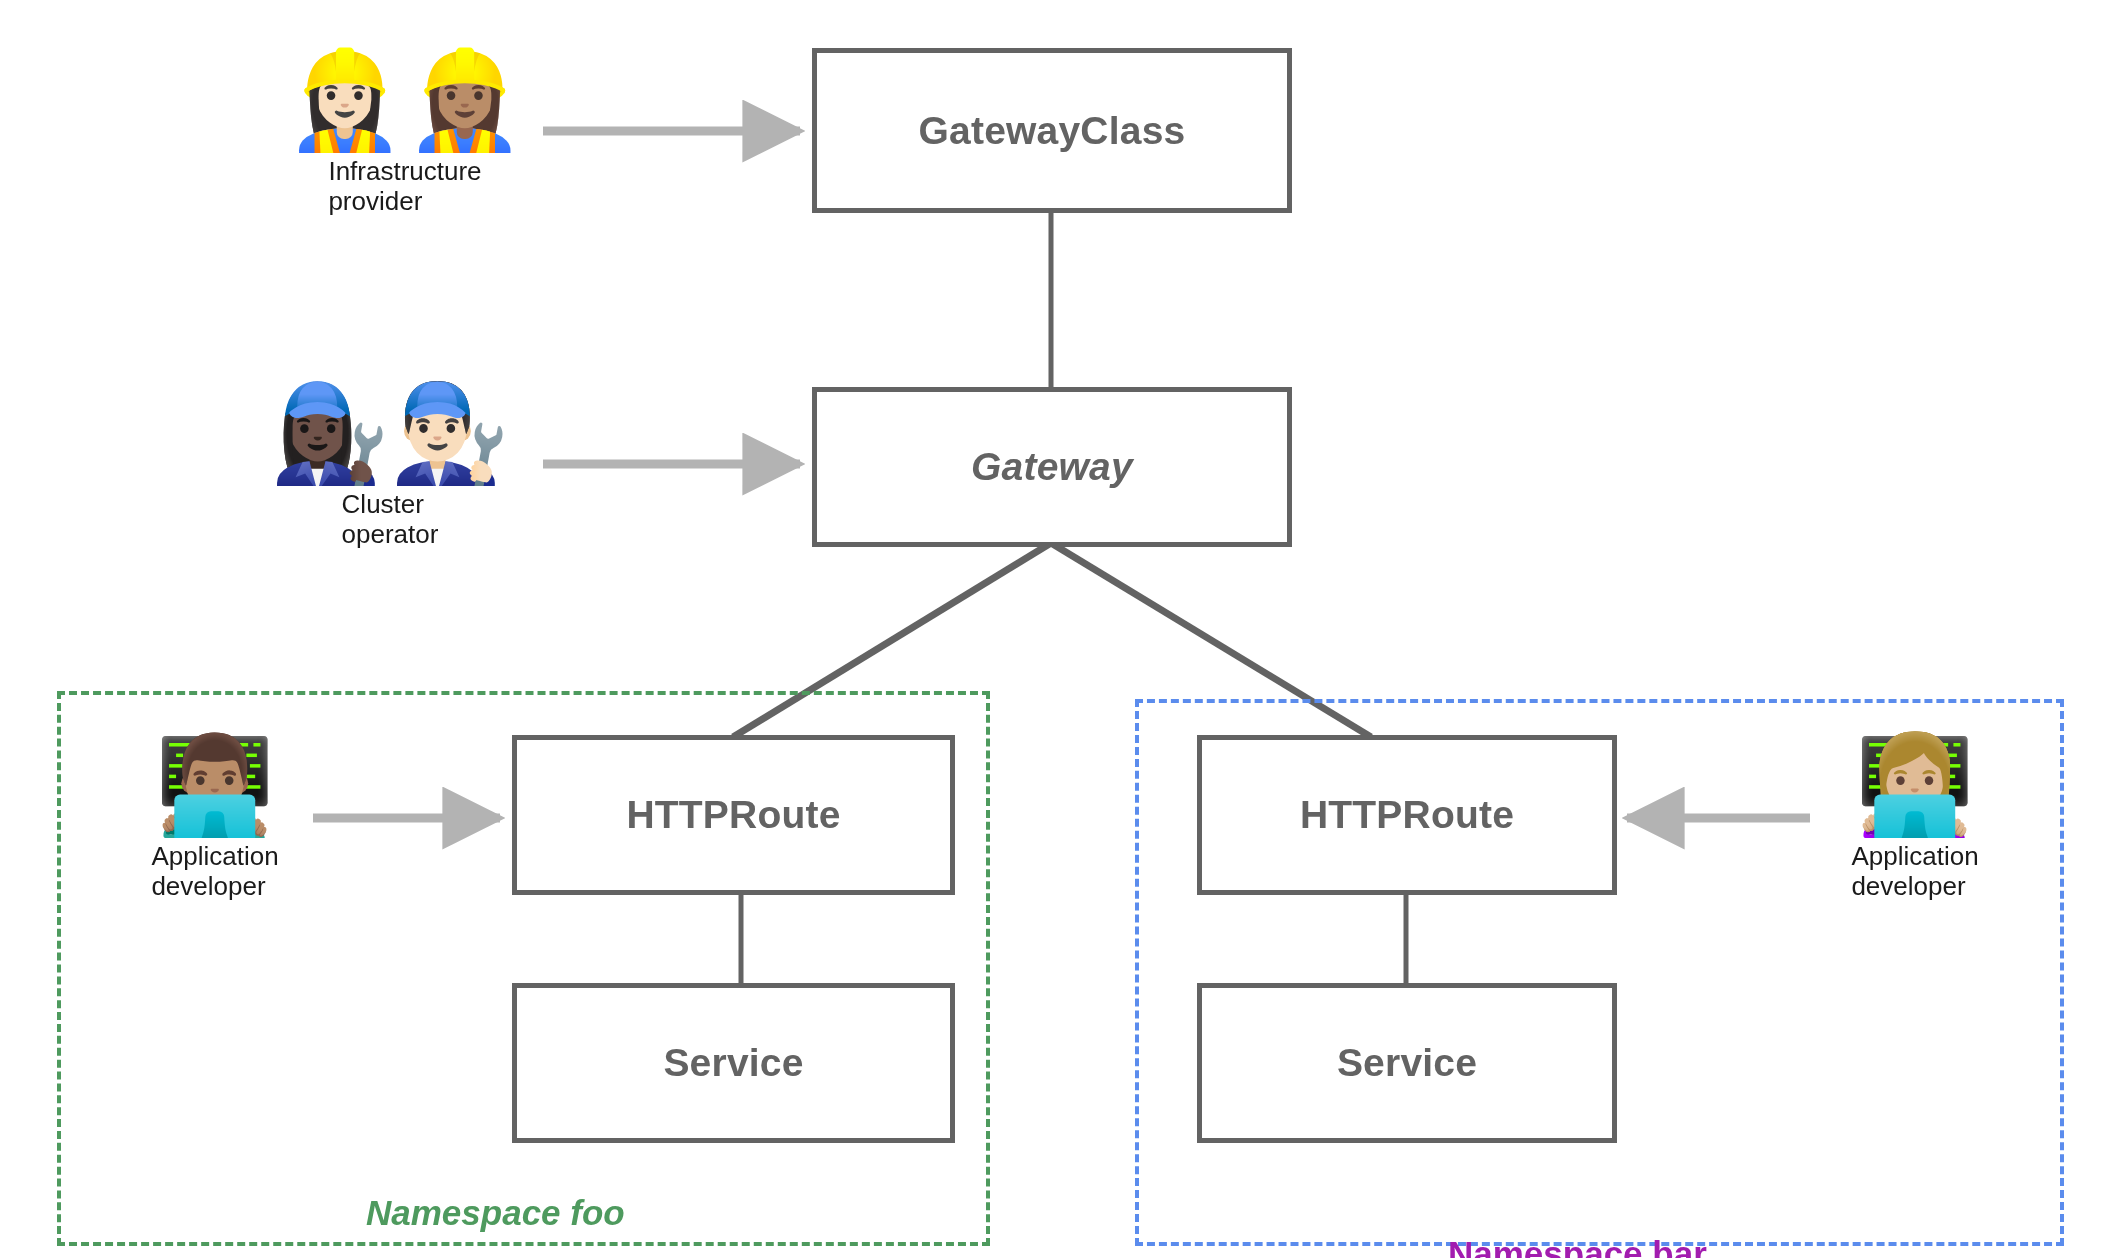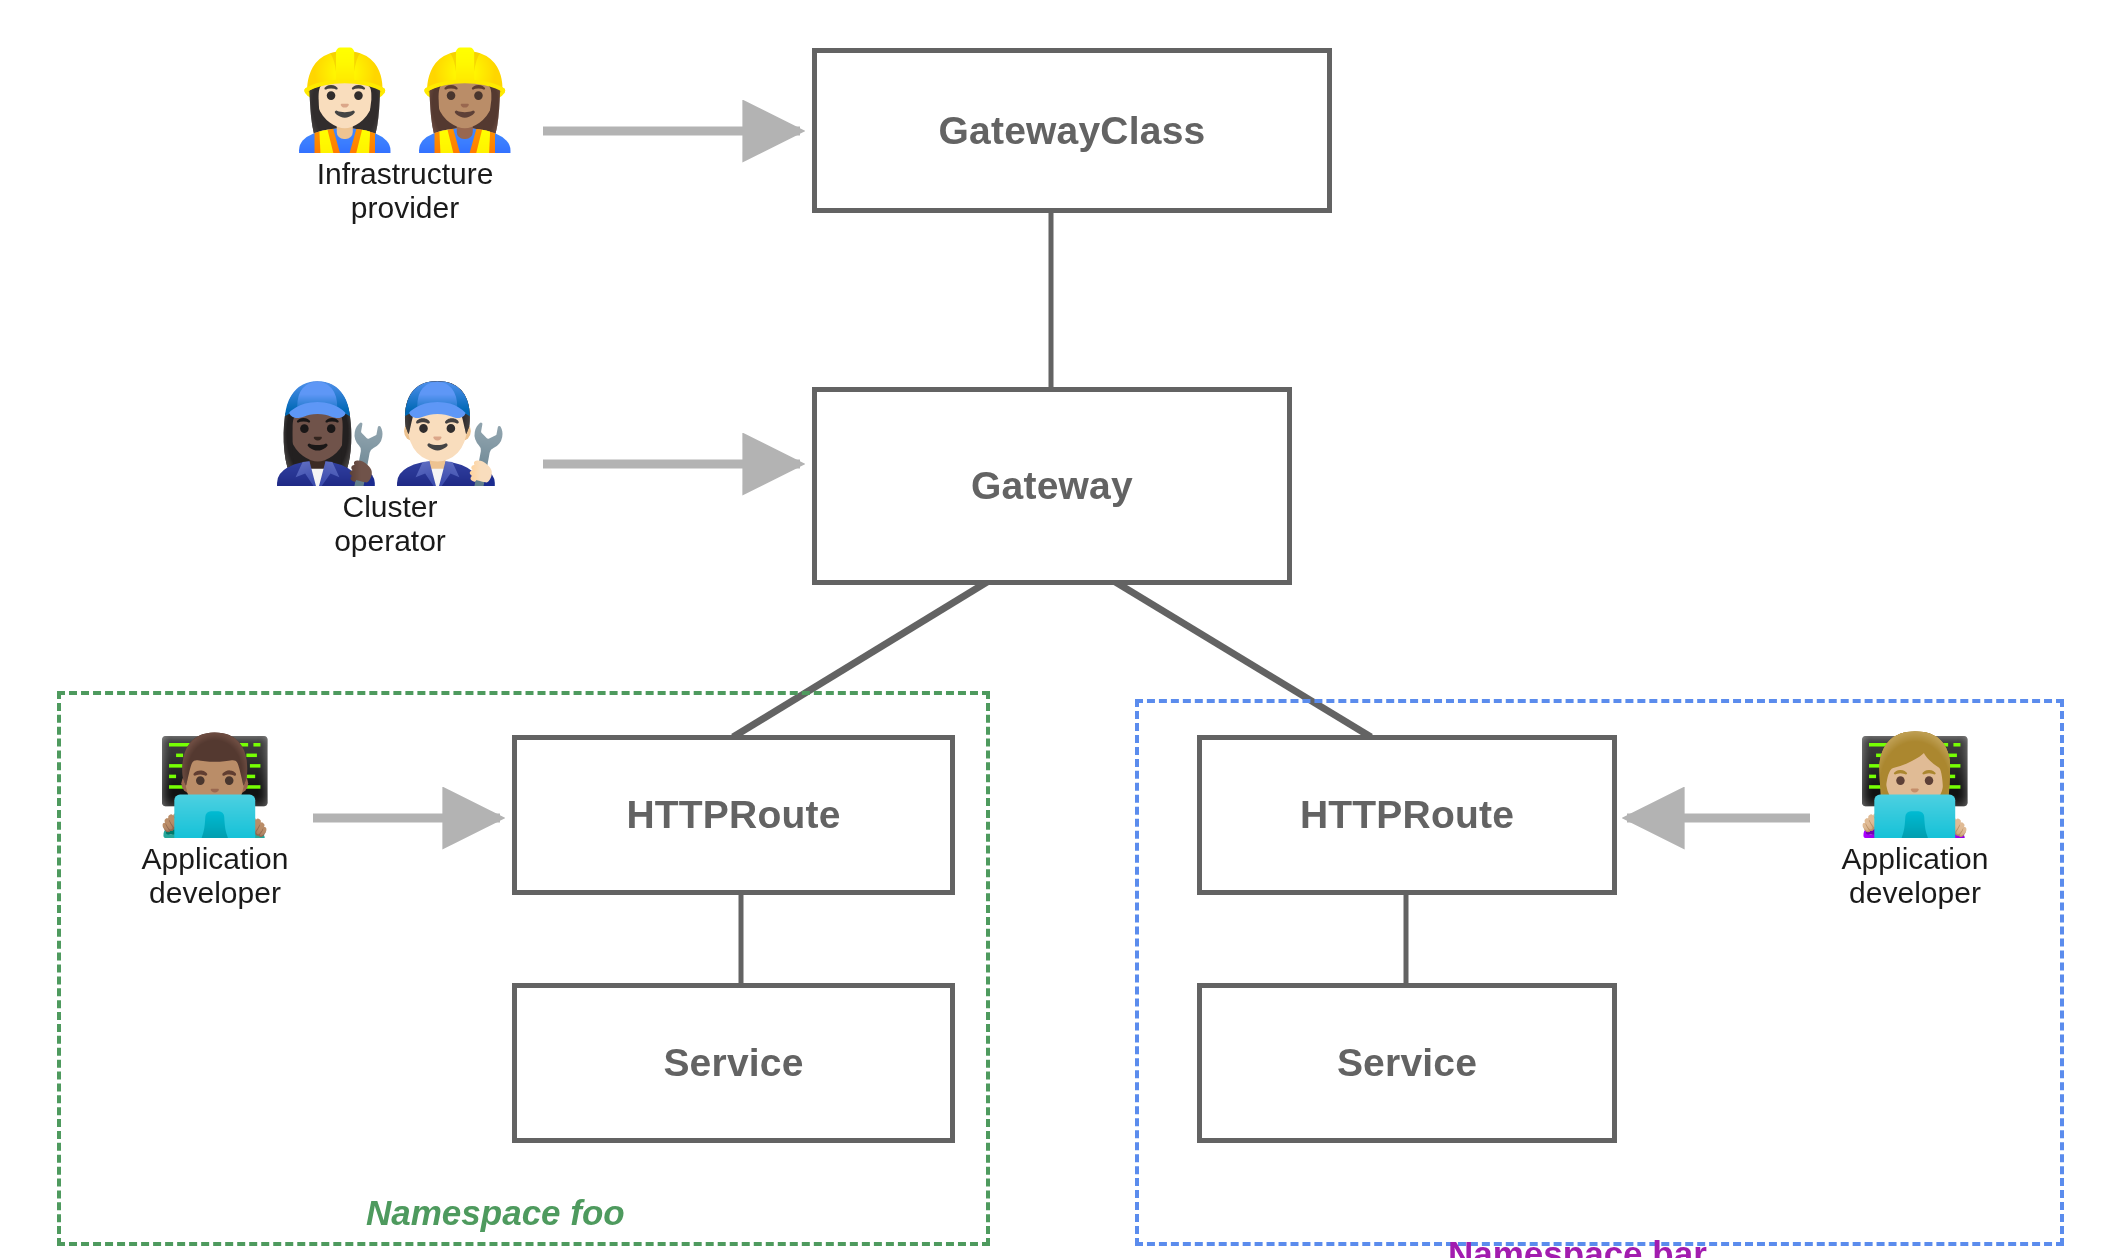--- a/index.html
+++ b/index.html
@@ -71,23 +71,22 @@
     justify-content: center;
     line-height: 1;
   }
   .emoji {
     font-size: 96px;
     line-height: 1.05;
     user-select: none;
   }
   .persona-caption {
     margin-top: 6px;
-    font-size: 30px;
+    font-size: 26px;
     color: #1a1a1a;
-    text-align: center;
     line-height: 1.15;
     white-space: pre-line;
   }
 </style>
 </head>
 <body>
 
 <div id="canvas">
 
   <svg class="svg-layer" viewBox="0 0 2112 1258">
@@ -118,25 +117,25 @@
 
     <line x1="1810" y1="818" x2="1627" y2="818" stroke="#b3b3b3" stroke-width="9" marker-end="url(#arrowhead-left)"></line>
   </svg>
 
   <div class="ns-box ns-foo" style="left:57px; top:691px; width:933px; height:555px;"></div>
   <div class="ns-label ns-label-foo" style="left:366px; top:1193px;font-style:italic;">Namespace foo</div>
 
   <div class="ns-box ns-bar" style="left:1135px; top:699px; width:929px; height:547px;"></div>
   <div class="ns-label ns-label-bar" style="left:1448px; top:1193px;">Namespace bar</div>
 
-  <div class="node-box" style="left:812px; top:48px; width:520px; height:165px;">
+  <div class="node-box" style="left:812px; top:48px; width:480px; height:165px;">
     <span class="node-label">GatewayClass</span>
   </div>
 
-  <div class="node-box" style="left:812px; top:387px; width:480px; height:198px;">
+  <div class="node-box" style="left:812px; top:387px; width:480px; height:160px;font-style:italic;">
     <span class="node-label">Gateway</span>
   </div>
 
   <div class="node-box" style="left:512px; top:735px; width:443px; height:160px;">
     <span class="node-label">HTTPRoute</span>
   </div>
 
   <div class="node-box" style="left:512px; top:983px; width:443px; height:160px;">
     <span class="node-label">Service</span>
   </div>

